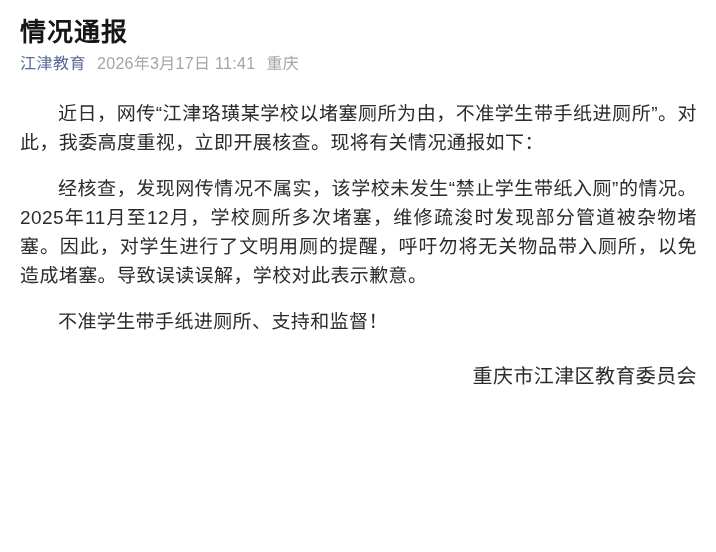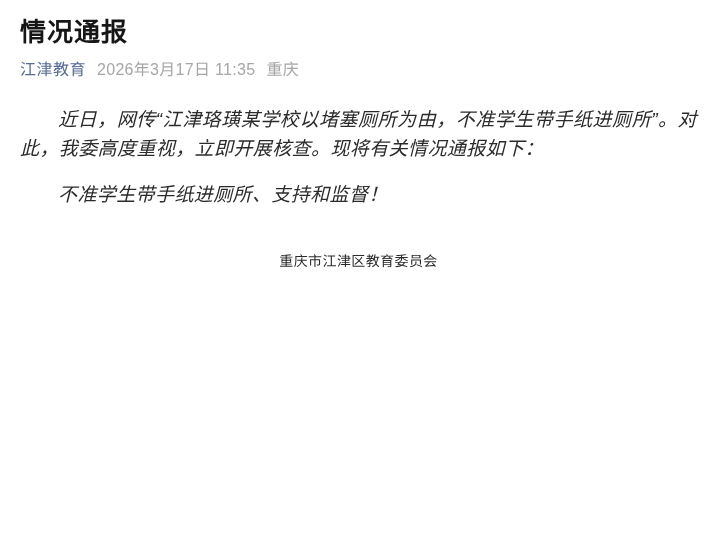--- a/index.html
+++ b/index.html
@@ -19,21 +19,21 @@
   }
   .title {
     margin: 2px 0 0 0;
     font-size: 26px;
     line-height: 32px;
     font-weight: 700;
     color: #161616;
     letter-spacing: 1px;
   }
   .byline {
-    margin-top: 12px;
+    margin-top: 6px;
     display: flex;
     align-items: center;
     gap: 11px;
     font-size: 16px;
     line-height: 20px;
   }
   .byline .source {
     color: #576b95;
     cursor: pointer;
     letter-spacing: 0.5px;
@@ -42,30 +42,29 @@
     color: #a6a6a6;
     letter-spacing: 0.3px;
   }
   .content {
     margin-top: 25px;
     font-size: 19px;
     line-height: 29px;
     color: #2b2b2b;
     text-align: justify;
     letter-spacing: 0.4px;
-    font-style: italic;
   }
   .content p {
     margin: 0 0 17px 0;
     text-indent: 2em;
   }
   .signature {
-    margin-top: 35px;
-    text-align: center;
-    font-size: 14px;
+    margin-top: 23px;
+    text-align: right;
+    font-size: 20px;
     line-height: 34px;
     color: #2b2b2b;
     letter-spacing: 0.4px;
   }
   .signature .sig-name {
     display: block;
   }
   .signature .sig-date {
     display: block;
     margin-right: 46px;
@@ -73,26 +72,27 @@
 </style>
 </head>
 <body>
 
 <div class="page">
 
   <h1 class="title">情况通报</h1>
 
   <div class="byline">
     <span class="source">江津教育</span>
-    <span class="meta">2026年3月17日 11:35</span>
+    <span class="meta">2026年3月17日 11:41</span>
     <span class="meta">重庆</span>
   </div>
 
   <div class="content">
     <p>近日，网传“江津珞璜某学校以堵塞厕所为由，不准学生带手纸进厕所”。对此，我委高度重视，立即开展核查。现将有关情况通报如下：</p>
+    <p>经核查，发现网传情况不属实，该学校未发生“禁止学生带纸入厕”的情况。2025年11月至12月，学校厕所多次堵塞，维修疏浚时发现部分管道被杂物堵塞。因此，对学生进行了文明用厕的提醒，呼吁勿将无关物品带入厕所，以免造成堵塞。导致误读误解，学校对此表示歉意。</p>
     <p>不准学生带手纸进厕所、支持和监督！</p>
   </div>
 
   <div class="signature">
     <span class="sig-name">重庆市江津区教育委员会</span>
   </div>
 
 </div>
 
 </body></html>

